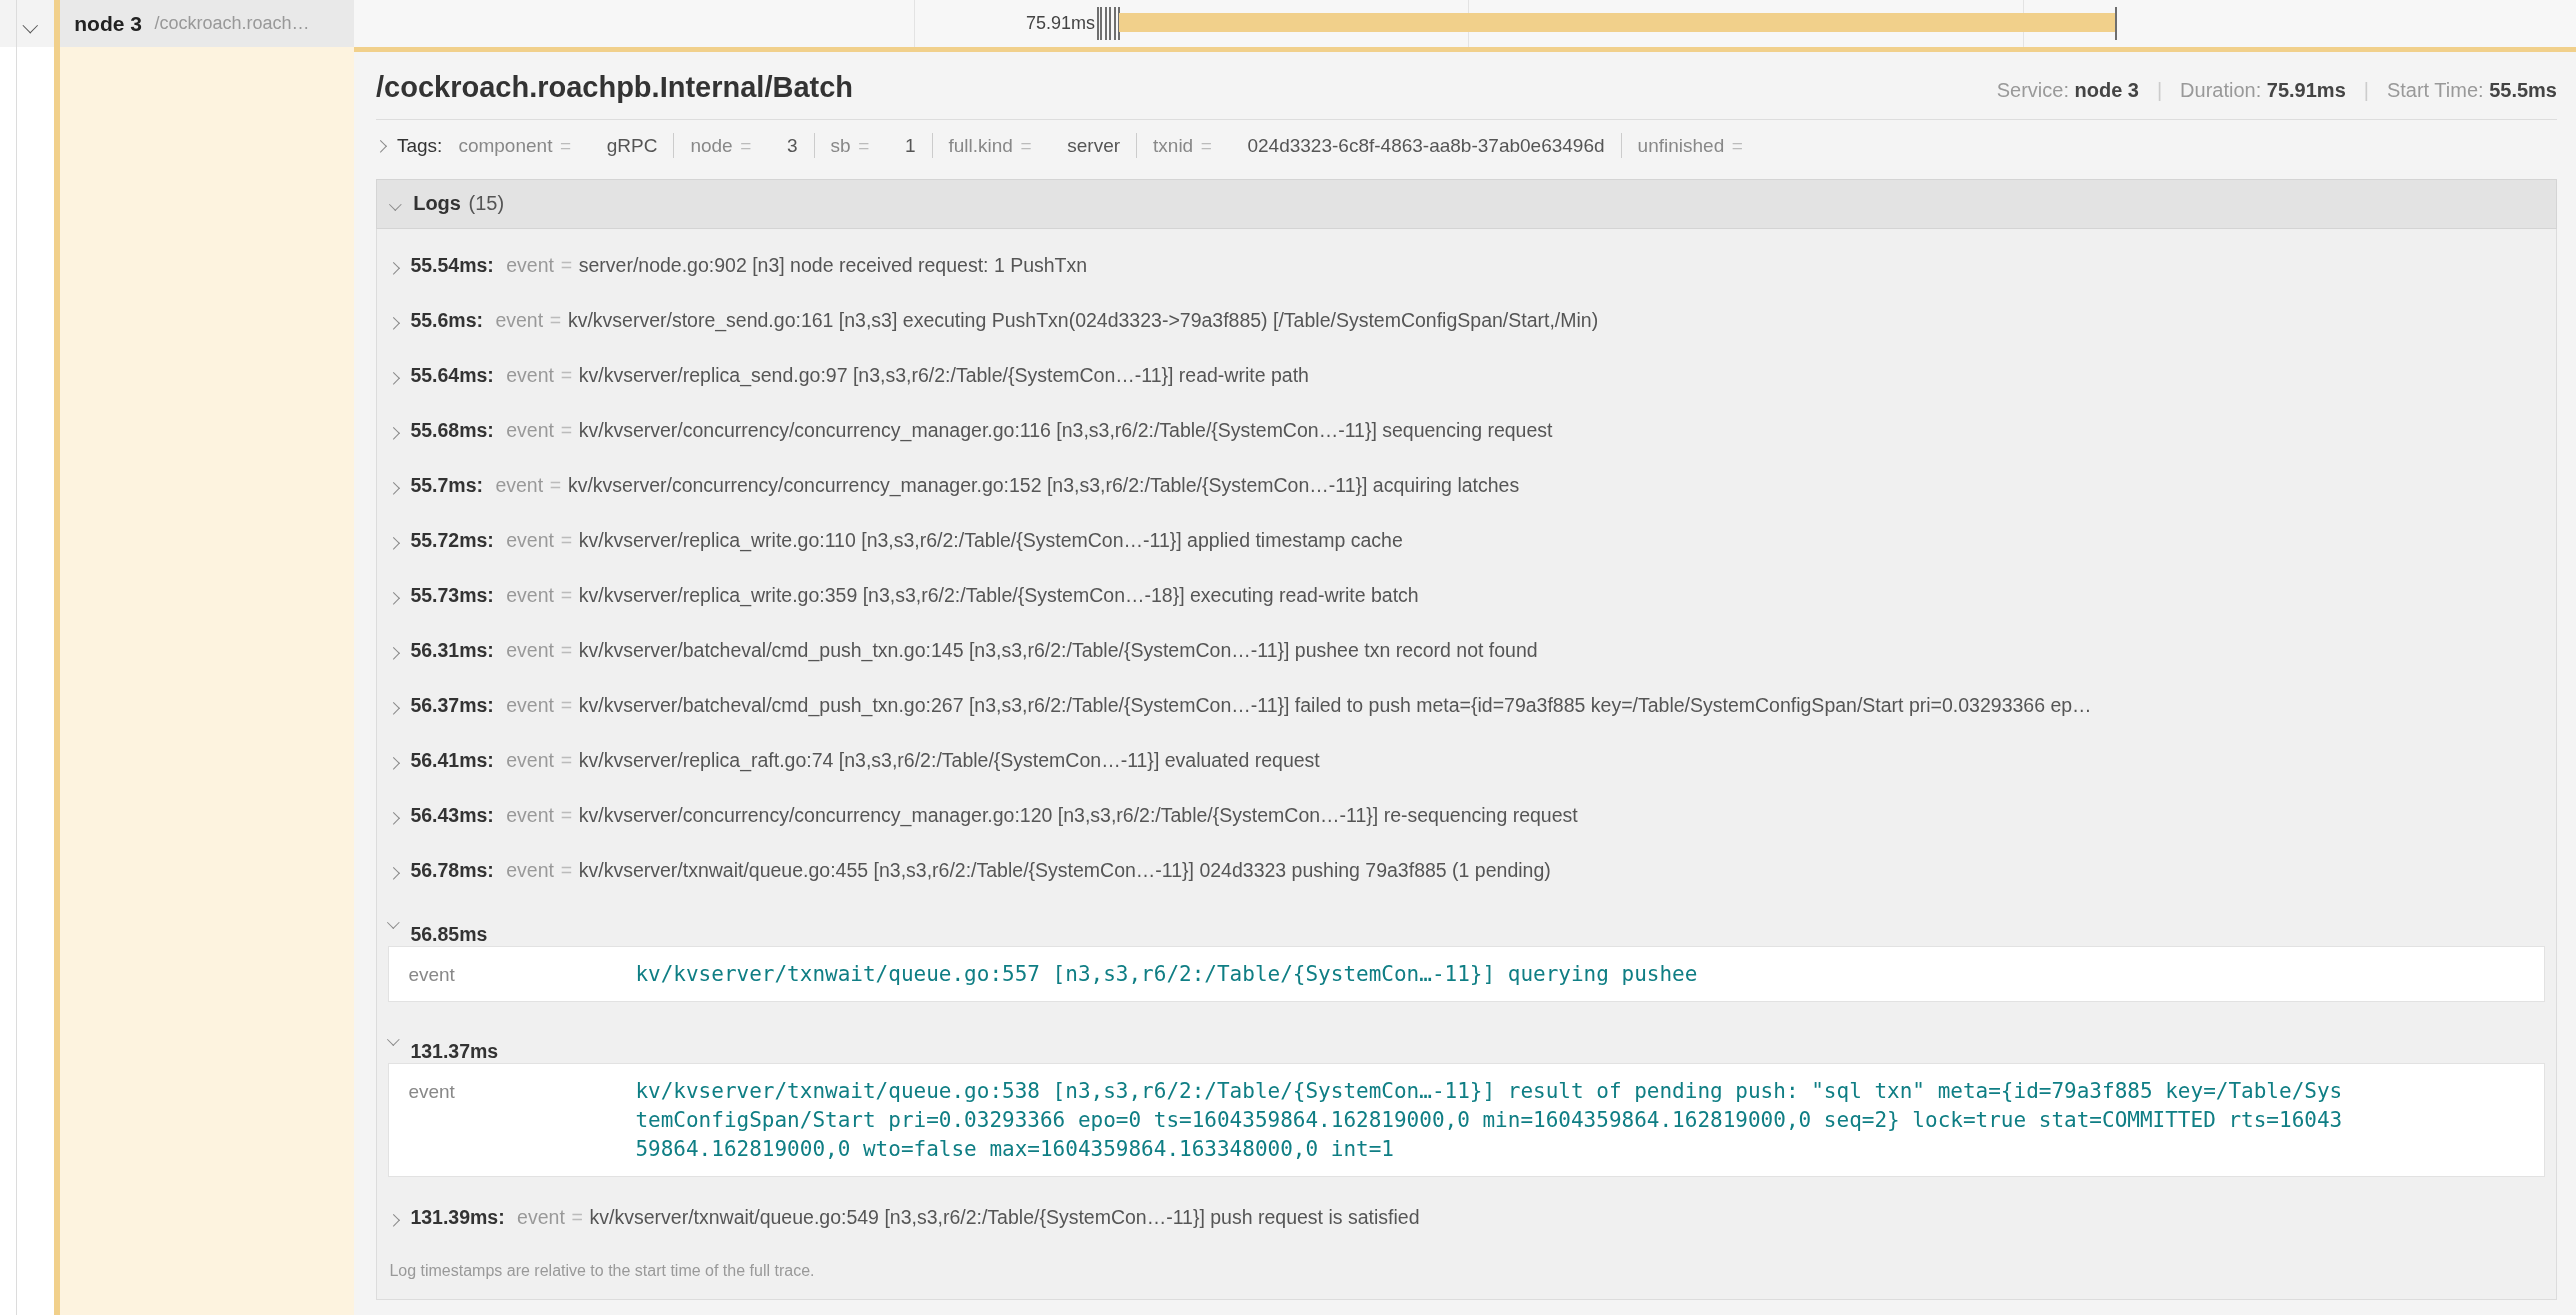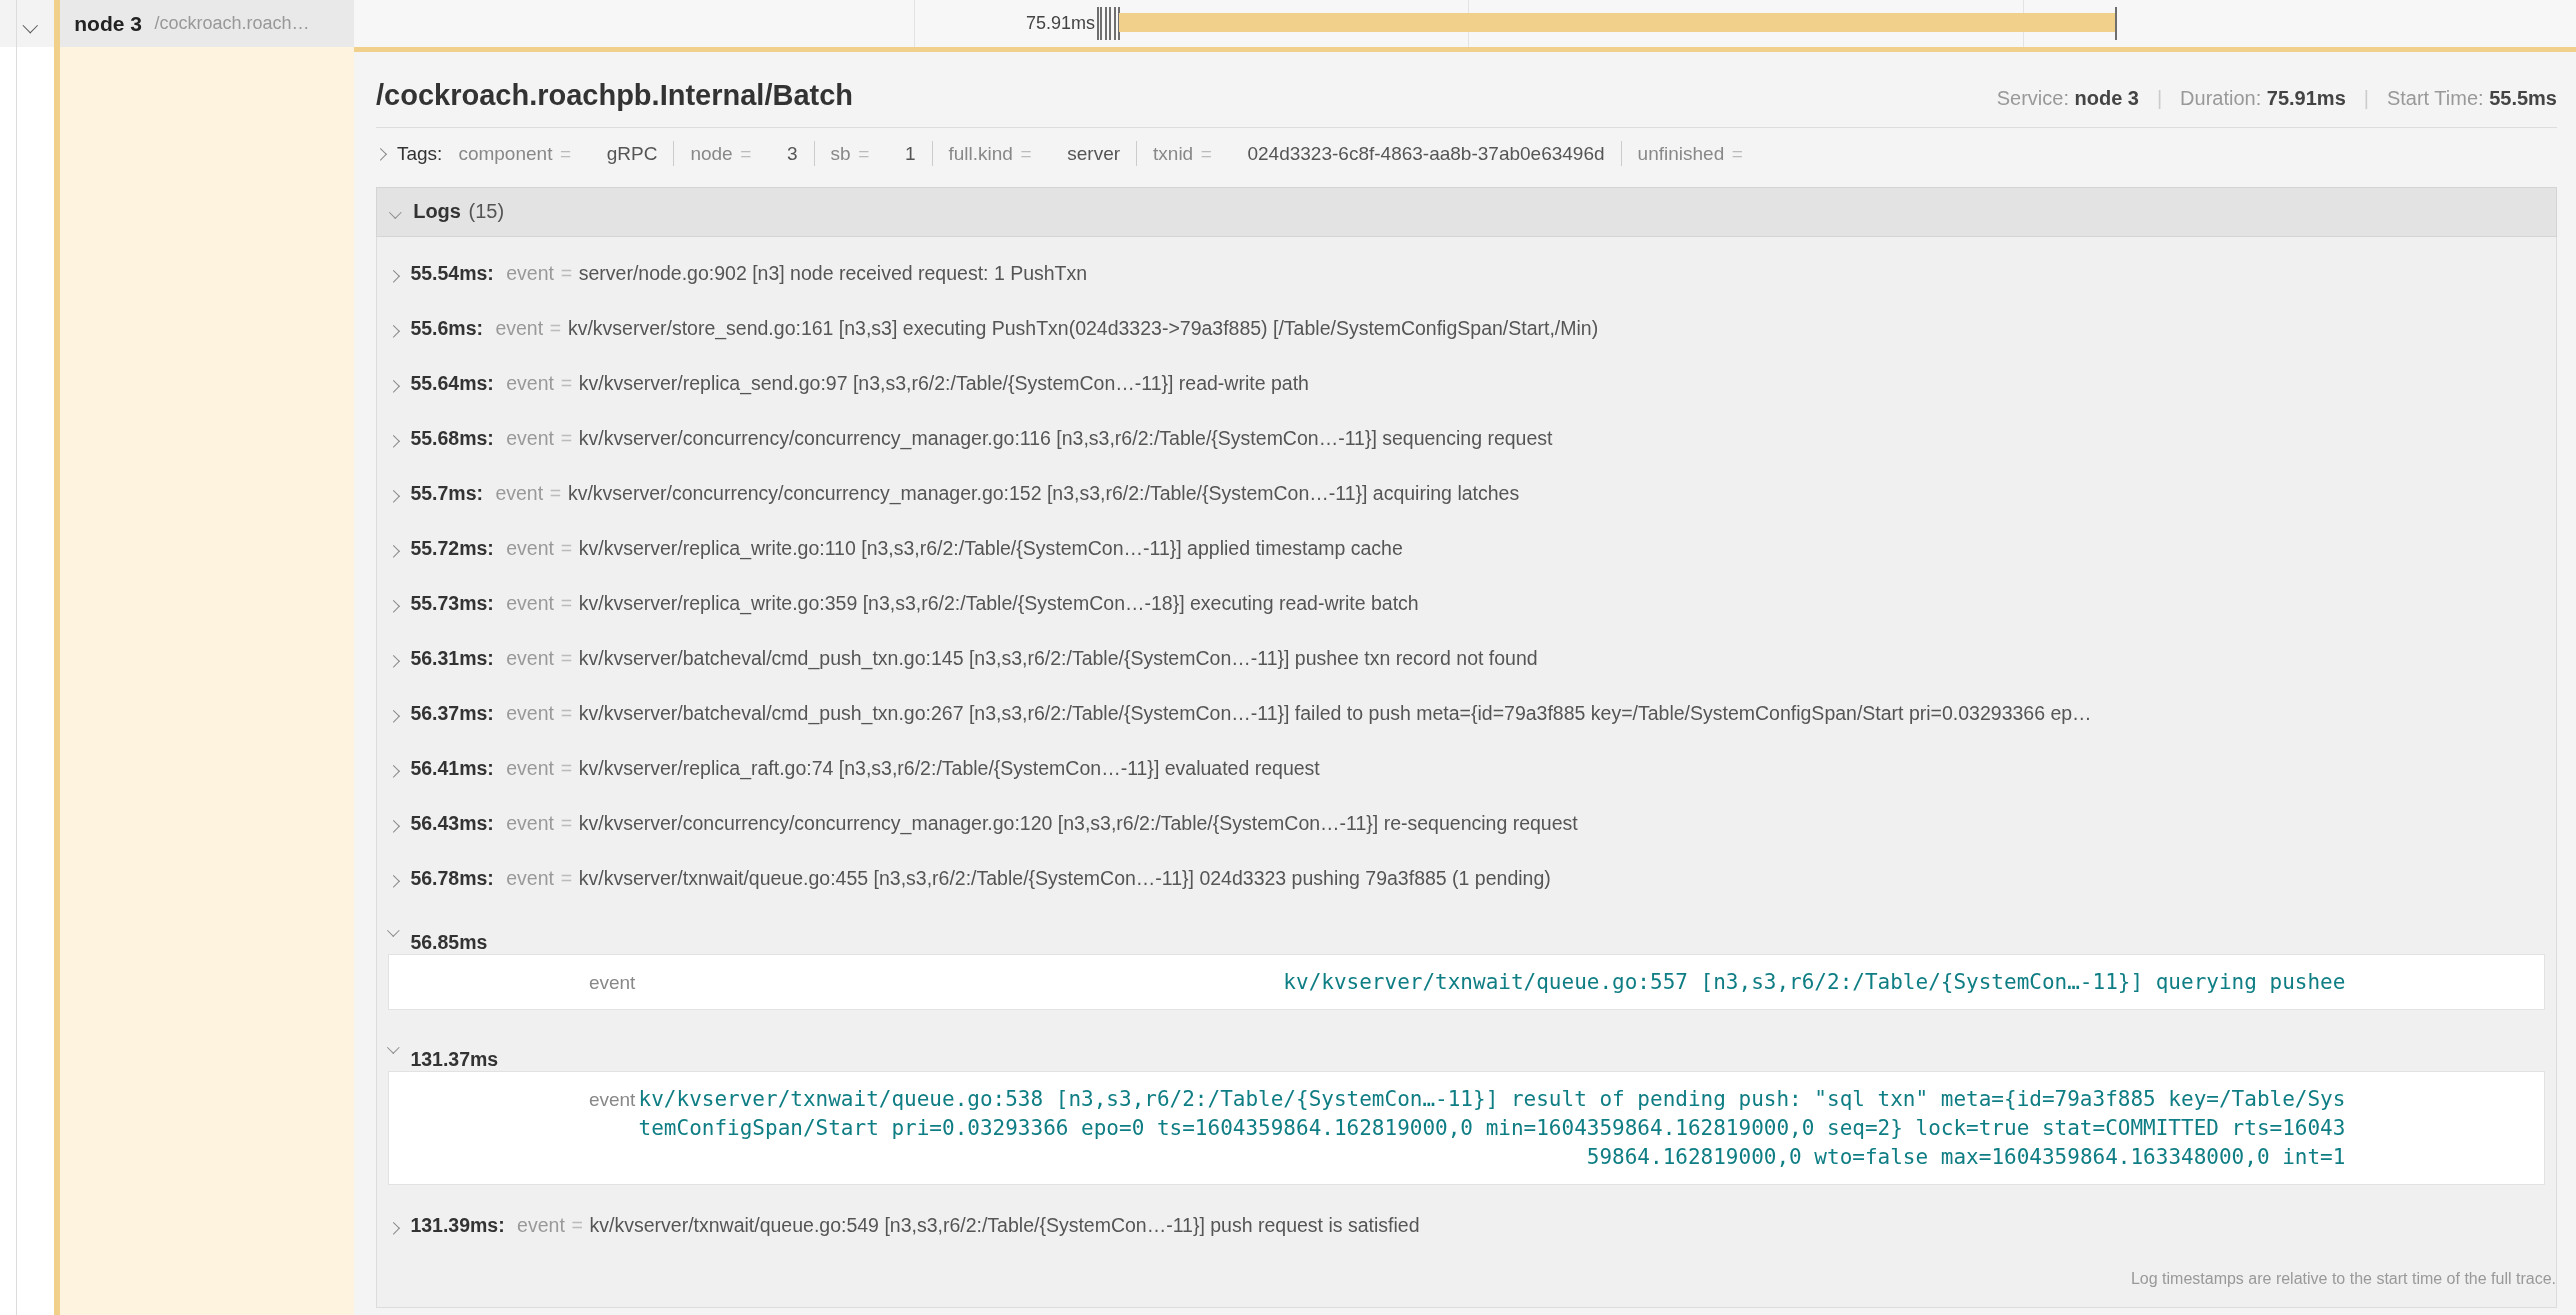--- a/index.html
+++ b/index.html
@@ -27,36 +27,36 @@
   .dur-label{position:absolute;left:0;top:0;width:741px;height:47px;line-height:47px;text-align:right;font-size:18px;color:#444;}
   .tick{position:absolute;top:6.7px;width:1.9px;height:33px;background:#6e6e6e;}
   .t1{left:743px;} .t2{left:746px;} .t3{left:751px;} .t4{left:755px;} .t5{left:760px;} .t6{left:764px;}
   .span-bar{position:absolute;left:765px;top:13.3px;width:997px;height:19px;cursor:pointer;}
   .end-tick{position:absolute;left:1761px;top:6.7px;width:1.9px;height:33px;background:#6e6e6e;}
   
   .cream-panel{position:absolute;left:60px;top:47px;width:294px;height:1269px;}
   
   .detail-top-border{position:absolute;left:354px;top:47px;width:2222px;height:5.7px;}
   .detail{position:absolute;left:354px;top:52px;width:2222px;height:1263px;background:#f4f4f4;box-sizing:border-box;padding:0 19px 0 22px;overflow:hidden;}
-  .detail-header{display:flex;justify-content:space-between;align-items:baseline;margin-top:27px;gap:24px;}
+  .detail-header{display:flex;justify-content:space-between;align-items:baseline;margin-top:19px;gap:24px;}
   .span-title{font-size:29px;font-weight:bold;color:#333;margin:0;}
   .overview{font-size:20px;color:#999;white-space:nowrap;}
   .overview b{color:#444;}
   .ov-sep{color:#ccc;margin:0 12.4px;font-weight:normal;}
   .header-divider{border-bottom:1px solid #dddddd;margin-top:15.3px;}
   .tags-row{display:flex;align-items:center;height:51px;font-size:19px;}
   .tags-toggle{display:flex;align-items:center;cursor:pointer;}
   .tags-label{font-weight:normal;color:#333;margin-left:12.4px;}
   .tag-item{display:flex;align-items:center;margin-left:16px;padding-right:16px;border-right:1px solid #ccc;height:25px;}
   .tag-item:last-child{border-right:none;}
   .tag-key{color:#888;white-space:nowrap;}
   .tag-eq{color:#bbb;margin:0 7.6px;}
   .tag-val{color:#555;white-space:nowrap;margin-left:28px;}
   
-  .logs{margin-top:7.6px;text-align:right;}
+  .logs{margin-top:7.6px;}
   .logs-header{background:#e3e3e3;border:1px solid #d4d4d4;height:48px;display:flex;align-items:center;padding-left:14.3px;cursor:pointer;}
   .logs-title{font-size:20px;font-weight:bold;color:#333;margin-left:13.3px;}
   .logs-count{font-size:20px;color:#555;margin-left:7.6px;}
   .logs-body{background:#f0f0f0;border:1px solid #dcdcdc;border-top:none;padding:9.5px 0 5.7px 0;}
   .log-row{height:55px;display:flex;align-items:center;padding-left:12.4px;font-size:19.5px;white-space:nowrap;overflow:hidden;cursor:pointer;}
   .log-chev{margin-right:12.4px;flex-shrink:0;}
   .log-time{font-weight:bold;color:#333;margin-right:12.4px;}
   .log-key{color:#999;}
   .log-eq{color:#bbb;margin:0 6.7px;}
   .log-msg{color:#555;}

